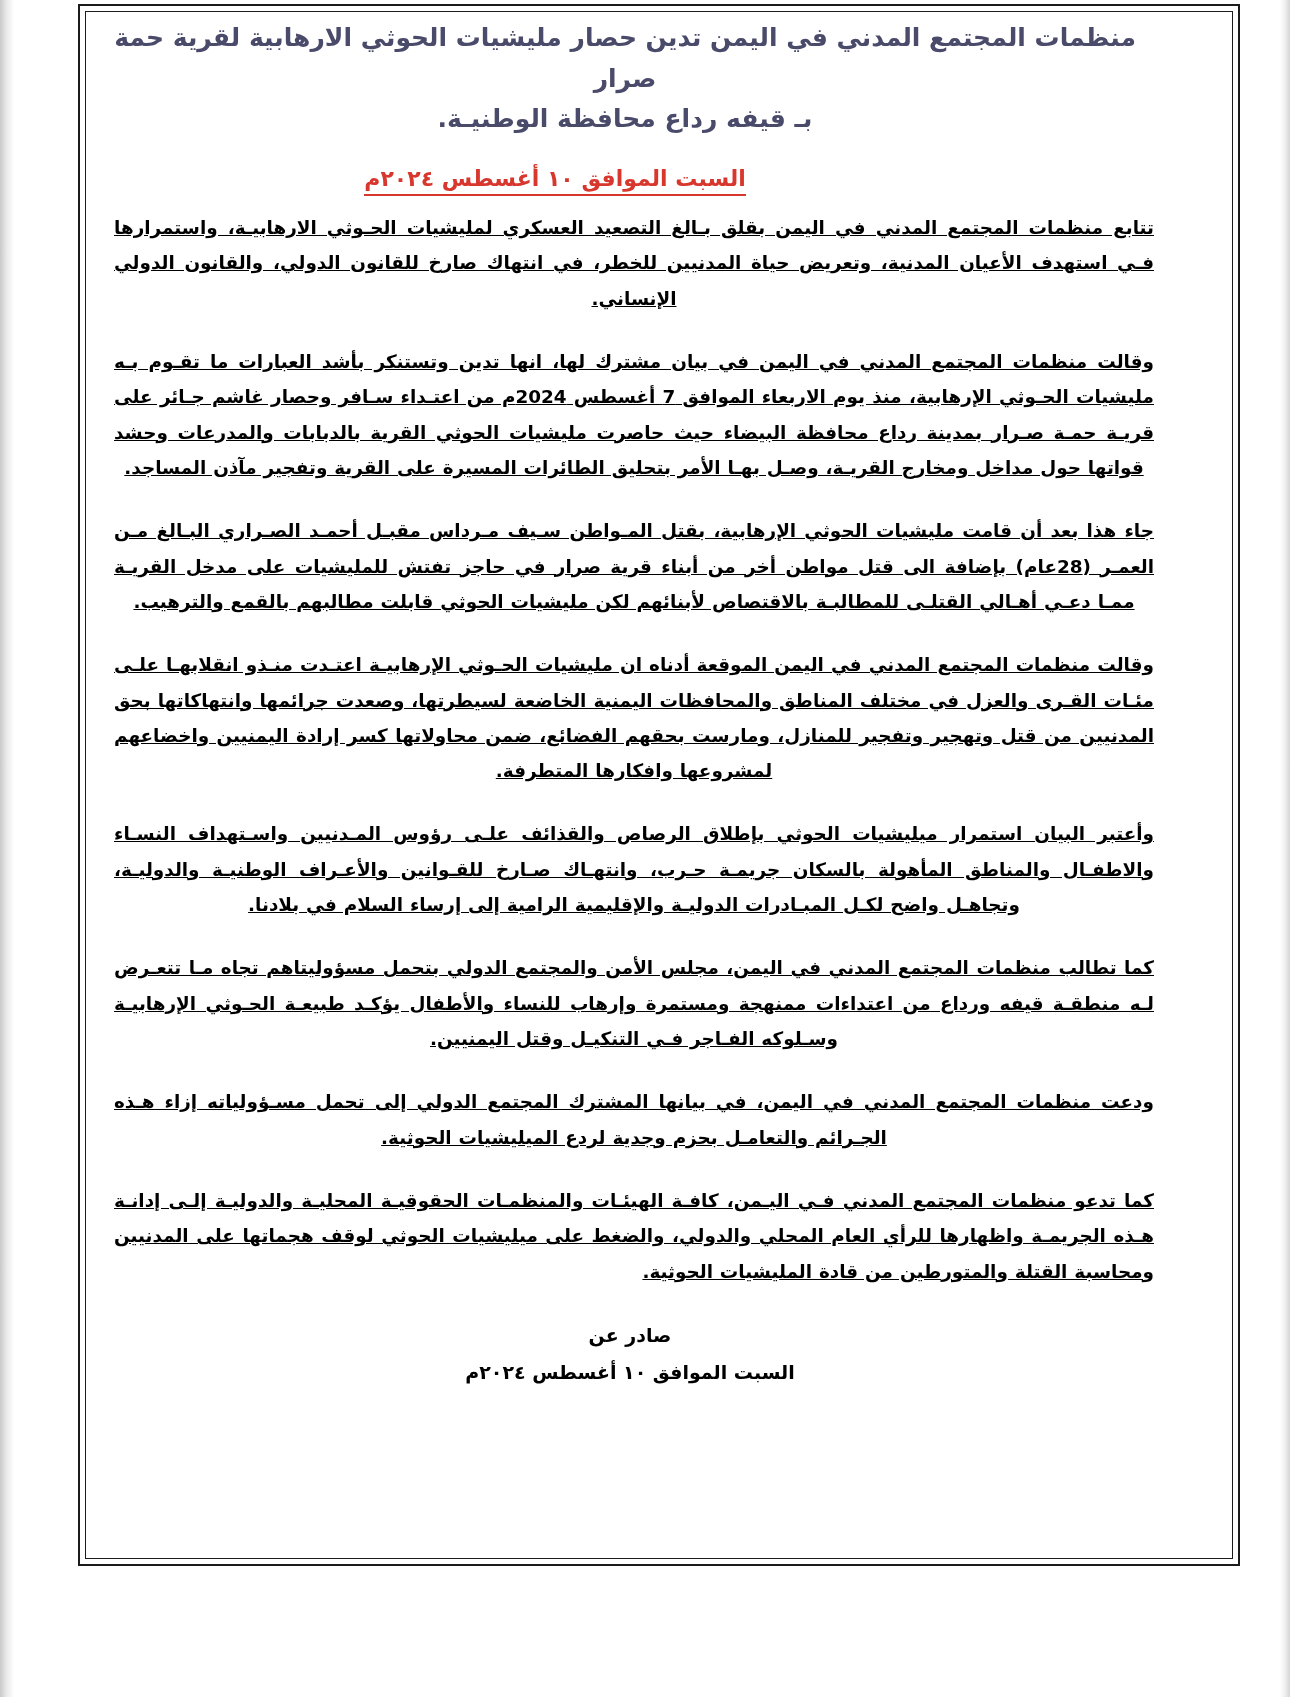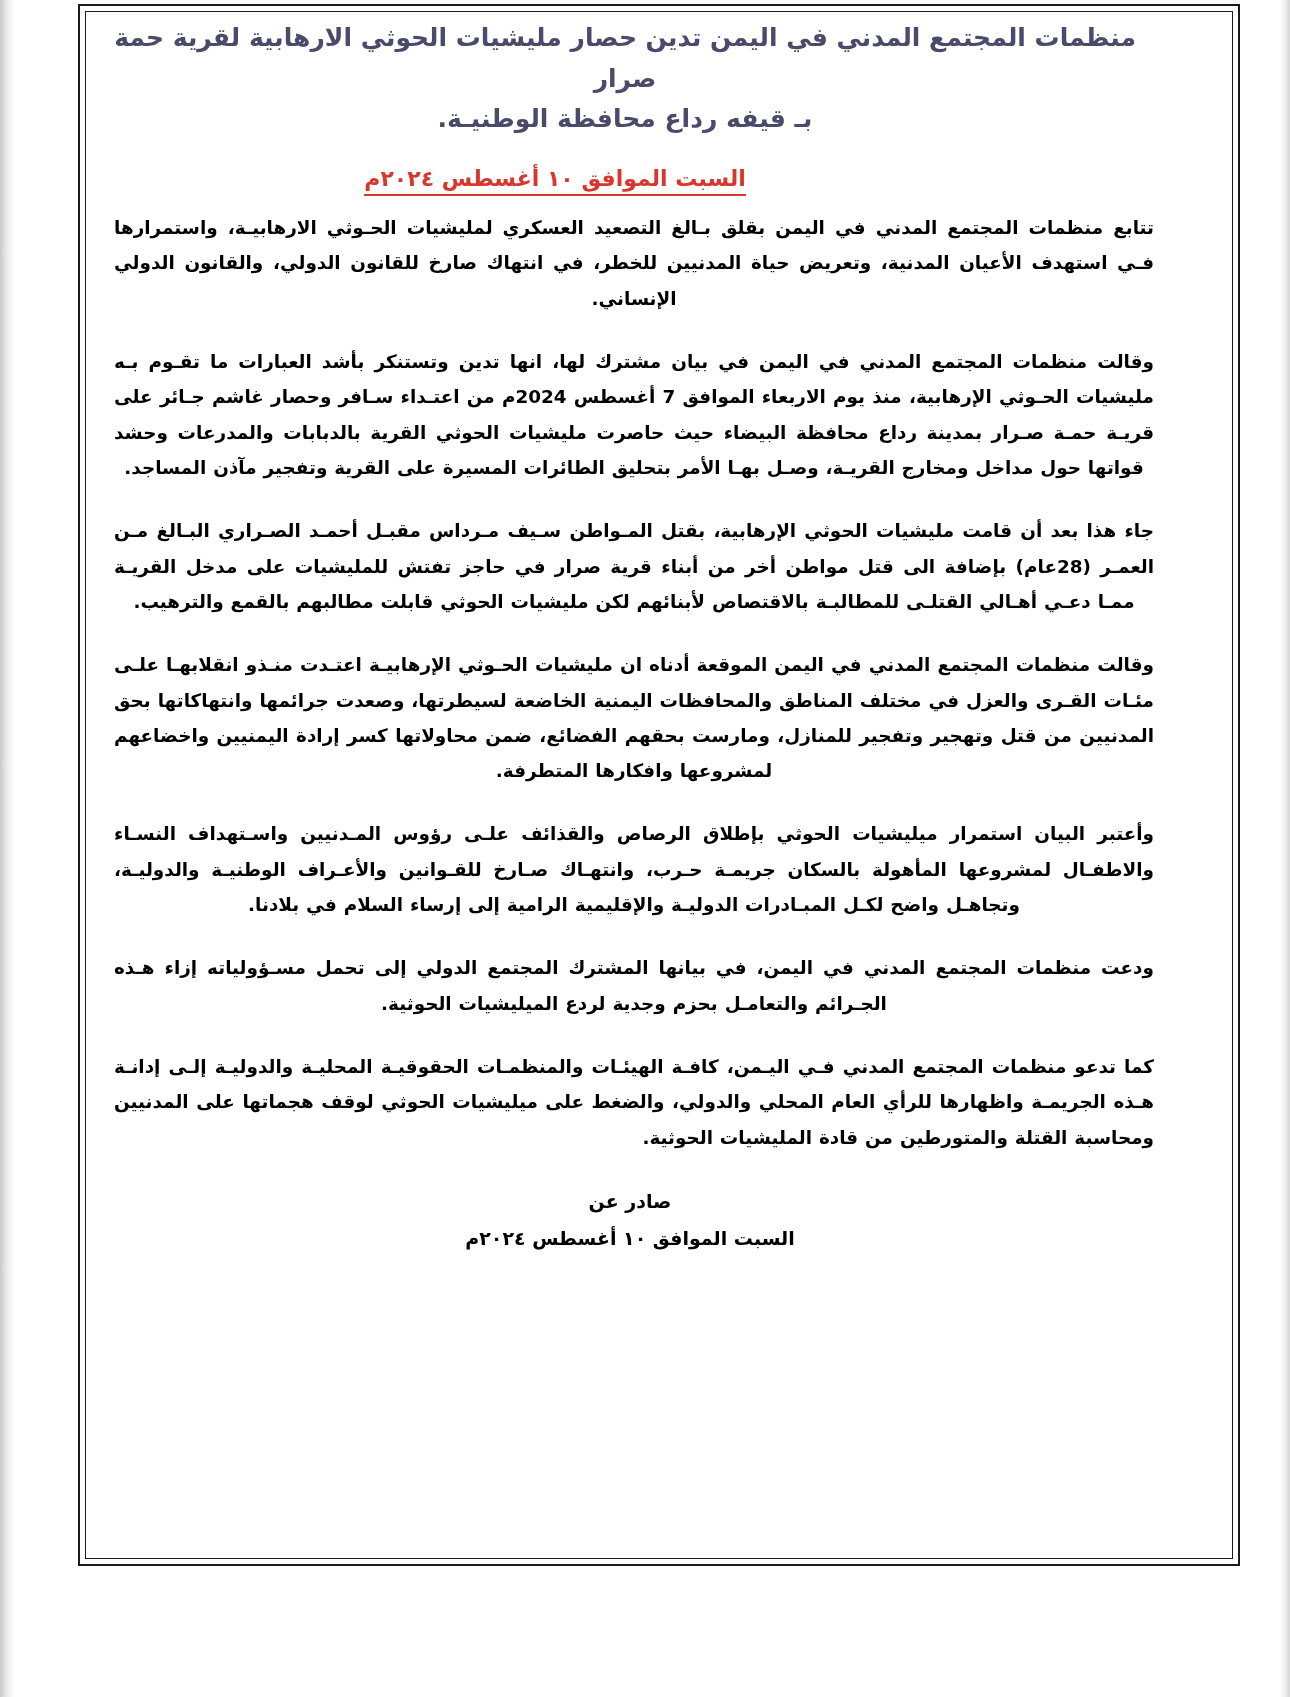--- a/index.html
+++ b/index.html
@@ -93,20 +93,21 @@
   }
   p.para {
     color: #000000;
     font-weight: bold;
     font-size: 18.4px;
     line-height: 1.92;
     text-align: justify;
     text-align-last: center;
     margin: 0 0 28px 0;
     word-spacing: 0.5px;
+    text-decoration: underline;
   }
   p.para.last-right {
     text-align-last: right;
   }
   .signature {
     text-align: center;
     color: #000000;
     font-weight: bold;
     font-size: 19px;
     line-height: 1.95;
@@ -134,21 +135,22 @@
 
     <div class="date-head-wrap">
       <span class="date-head">السبت الموافق ١٠ أغسطس ٢٠٢٤م</span>
     </div>
 
     <div class="body-block">
       <p class="para">تتابع منظمات المجتمع المدني في اليمن بقلق بـالغ التصعيد العسكري لمليشيات الحـوثي الارهابيـة، واستمرارها فـي استهدف الأعيان المدنية، وتعريض حياة المدنيين للخطر، في انتهاك صارخ للقانون الدولي، والقانون الدولي الإنساني.</p>
       <p class="para">وقالت منظمات المجتمع المدني في اليمن في بيان مشترك لها، انها تدين وتستنكر بأشد العبارات ما تقـوم بـه مليشيات الحـوثي الإرهابية، منذ يوم الاربعاء الموافق 7 أغسطس 2024م من اعتـداء سـافر وحصار غاشم جـائر على قريـة حمـة صـرار بمدينة رداع محافظة البيضاء حيث حاصرت مليشيات الحوثي القرية بالدبابات والمدرعات وحشد قواتها حول مداخل ومخارج القريـة، وصـل بهـا الأمر بتحليق الطائرات المسيرة على القرية وتفجير مآذن المساجد.</p>
       <p class="para">جاء هذا بعد أن قامت مليشيات الحوثي الإرهابية، بقتل المـواطن سـيف مـرداس مقبـل أحمـد الصـراري البـالغ مـن العمـر (28عام) بإضافة الى قتل مواطن أخر من أبناء قرية صرار في حاجز تفتش للمليشيات على مدخل القريـة ممـا دعـي أهـالي القتلـى للمطالبـة بالاقتصاص لأبنائهم لكن مليشيات الحوثي قابلت مطالبهم بالقمع والترهيب.</p>
       <p class="para">وقالت منظمات المجتمع المدني في اليمن الموقعة أدناه ان مليشيات الحـوثي الإرهابيـة اعتـدت منـذو انقلابهـا علـى مئـات القـرى والعزل في مختلف المناطق والمحافظات اليمنية الخاضعة لسيطرتها، وصعدت جرائمها وانتهاكاتها بحق المدنيين من قتل وتهجير وتفجير للمنازل، ومارست بحقهم الفضائع، ضمن محاولاتها كسر إرادة اليمنيين واخضاعهم لمشروعها وافكارها المتطرفة.</p>
-      <p class="para">وأعتبر البيان استمرار ميليشيات الحوثي بإطلاق الرصاص والقذائف علـى رؤوس المـدنيين واسـتهداف النسـاء والاطفـال لمشروعها المأهولة بالسكان جريمـة حـرب، وانتهـاك صـارخ للقـوانين والأعـراف الوطنيـة والدوليـة، وتجاهـل واضح لكـل المبـادرات الدوليـة والإقليمية الرامية إلى إرساء السلام في بلادنا.</p>
+      <p class="para">وأعتبر البيان استمرار ميليشيات الحوثي بإطلاق الرصاص والقذائف علـى رؤوس المـدنيين واسـتهداف النسـاء والاطفـال والمناطق المأهولة بالسكان جريمـة حـرب، وانتهـاك صـارخ للقـوانين والأعـراف الوطنيـة والدوليـة، وتجاهـل واضح لكـل المبـادرات الدوليـة والإقليمية الرامية إلى إرساء السلام في بلادنا.</p>
+      <p class="para">كما تطالب منظمات المجتمع المدني في اليمن، مجلس الأمن والمجتمع الدولي بتحمل مسؤوليتاهم تجاه مـا تتعـرض لـه منطقـة قيفه ورداع من اعتداءات ممنهجة ومستمرة وإرهاب للنساء والأطفال يؤكـد طبيعـة الحـوثي الإرهابيـة وسـلوكه الفـاجر فـي التنكيـل وقتل اليمنيين.</p>
       <p class="para">ودعت منظمات المجتمع المدني في اليمن، في بيانها المشترك المجتمع الدولي إلى تحمل مسـؤولياته إزاء هـذه الجـرائم والتعامـل بحزم وجدية لردع الميليشيات الحوثية.</p>
       <p class="para last-right">كما تدعو منظمات المجتمع المدني فـي اليـمن، كافـة الهيئـات والمنظمـات الحقوقيـة المحليـة والدوليـة إلـى إدانـة هـذه الجريمـة واظهارها للرأي العام المحلي والدولي، والضغط على ميليشيات الحوثي لوقف هجماتها على المدنيين ومحاسبة القتلة والمتورطين من قادة المليشيات الحوثية.</p>
     </div>
 
     <div class="signature">
       <div>صادر عن</div>
       <div>السبت الموافق ١٠ أغسطس ٢٠٢٤م</div>
     </div>
 
   </div>

